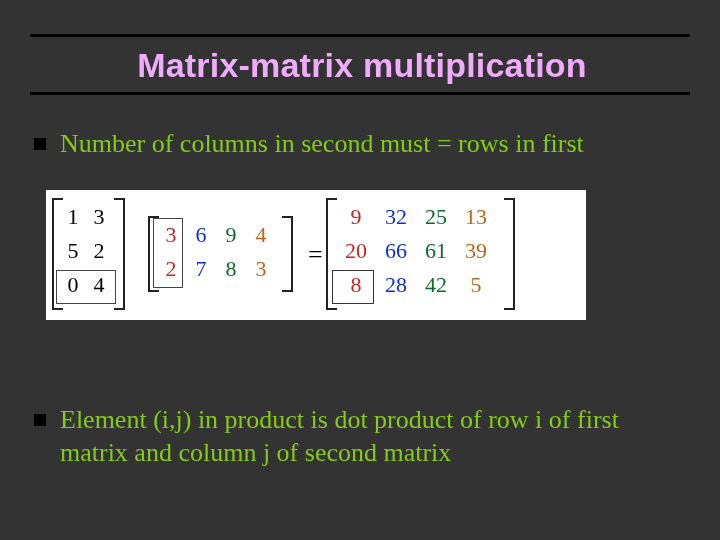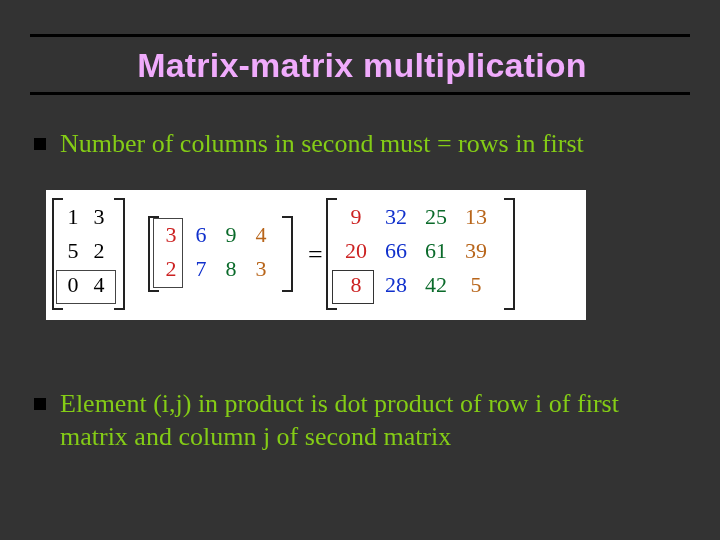--- a/index.html
+++ b/index.html
@@ -28,21 +28,21 @@
     display:flex;align-items:flex-start;
     font-size:26px;color:#84cc16;
     line-height:1.25;
     right:30px;
   }
   .sq{
     width:12px;height:12px;background:#000;flex:0 0 auto;
     margin-top:10px;margin-right:14px;
   }
   .b1{top:128px}
-  .b2{top:388px}
+  .b2{top:404px}
 
   
   .fig{
     position:absolute;left:46px;top:190px;
     width:540px;height:130px;
     background:#ffffff;
     font-family:"Times New Roman",Times,serif;
   }
   .mat{
     position:absolute;

